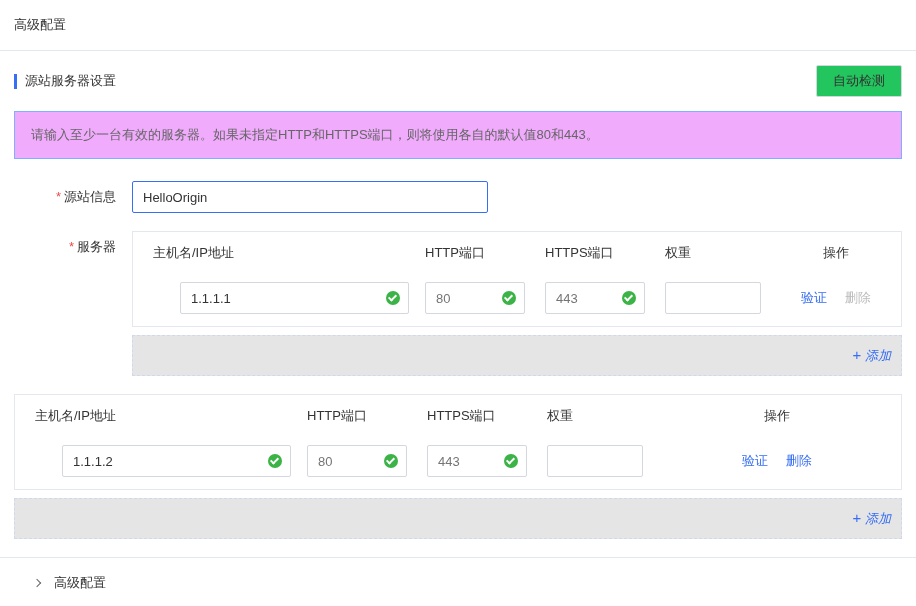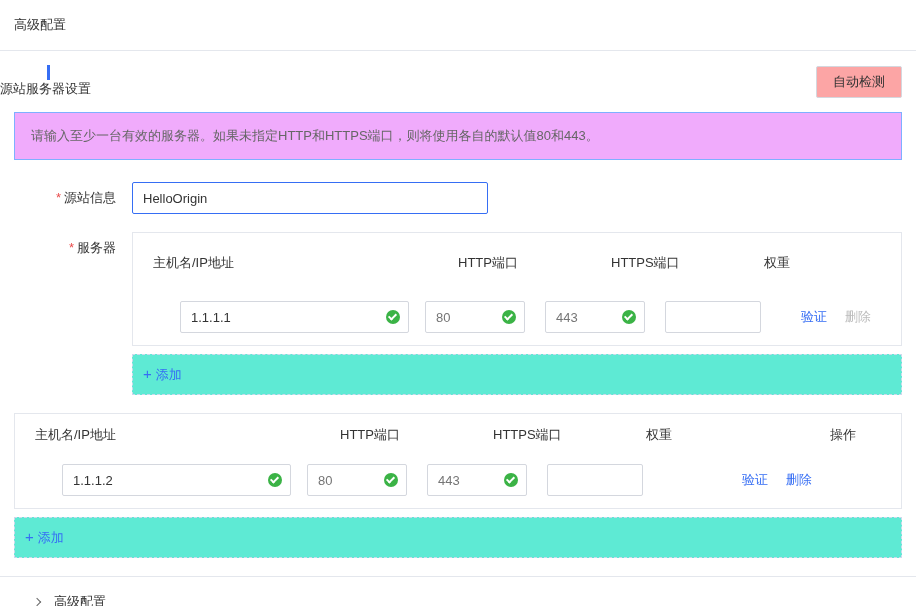--- a/index.html
+++ b/index.html
@@ -22,41 +22,40 @@
     }
     .section-header {
       display: flex;
       justify-content: space-between;
       align-items: center;
       padding: 14px 14px 14px 0;
     }
     .section-title-wrap {
       display: flex;
       align-items: center;
-      flex-direction: column;
     }
     .section-bar {
       width: 3px;
       height: 15px;
       background: #366ef4;
       margin-left: 14px;
       margin-right: 8px;
     }
     .section-title {
       font-size: 13px;
       color: #333;
     }
     .btn {
       display: inline-flex;
       align-items: center;
       justify-content: center;
       height: 32px;
       padding: 0 16px;
       border: 1px solid #d4d7de;
-      background: #fca5a5;
+      background: #22c55e;
       border-radius: 2px;
       font-size: 13px;
       color: #333;
       cursor: pointer;
     }
     .content {
       padding: 0 14px;
     }
     .info-box {
       border: 1px solid #7eb0ff;
@@ -106,21 +105,20 @@
     }
     .server-block {
       border: 1px solid #e4e7ed;
     }
     .server-header {
       display: flex;
       align-items: center;
       padding: 12px 20px;
       font-size: 13px;
       color: #333;
-      gap: 33px;
     }
     .col-host {
       width: 272px;
       flex-shrink: 0;
     }
     .col-http {
       width: 120px;
       flex-shrink: 0;
     }
     .col-https {
@@ -197,27 +195,28 @@
     .link-disabled {
       color: #bbb;
       cursor: not-allowed;
     }
     .action-links {
       display: flex;
       justify-content: center;
       gap: 18px;
     }
     .add-row {
-      background: #5eead4;
+      background: #e5e5e5;
       border: 1px dashed #cfd8ec;
       border-top: 1px dashed #cfd8ec;
       padding: 10px;
-      text-align: left;
+      text-align: right;
       margin-top: 8px;
       cursor: pointer;
+      font-style: italic;
     }
     .add-row .plus {
       font-size: 15px;
       margin-right: 4px;
     }
     .add-row-text {
       color: #366ef4;
       font-size: 13px;
     }
     .advanced-row {

